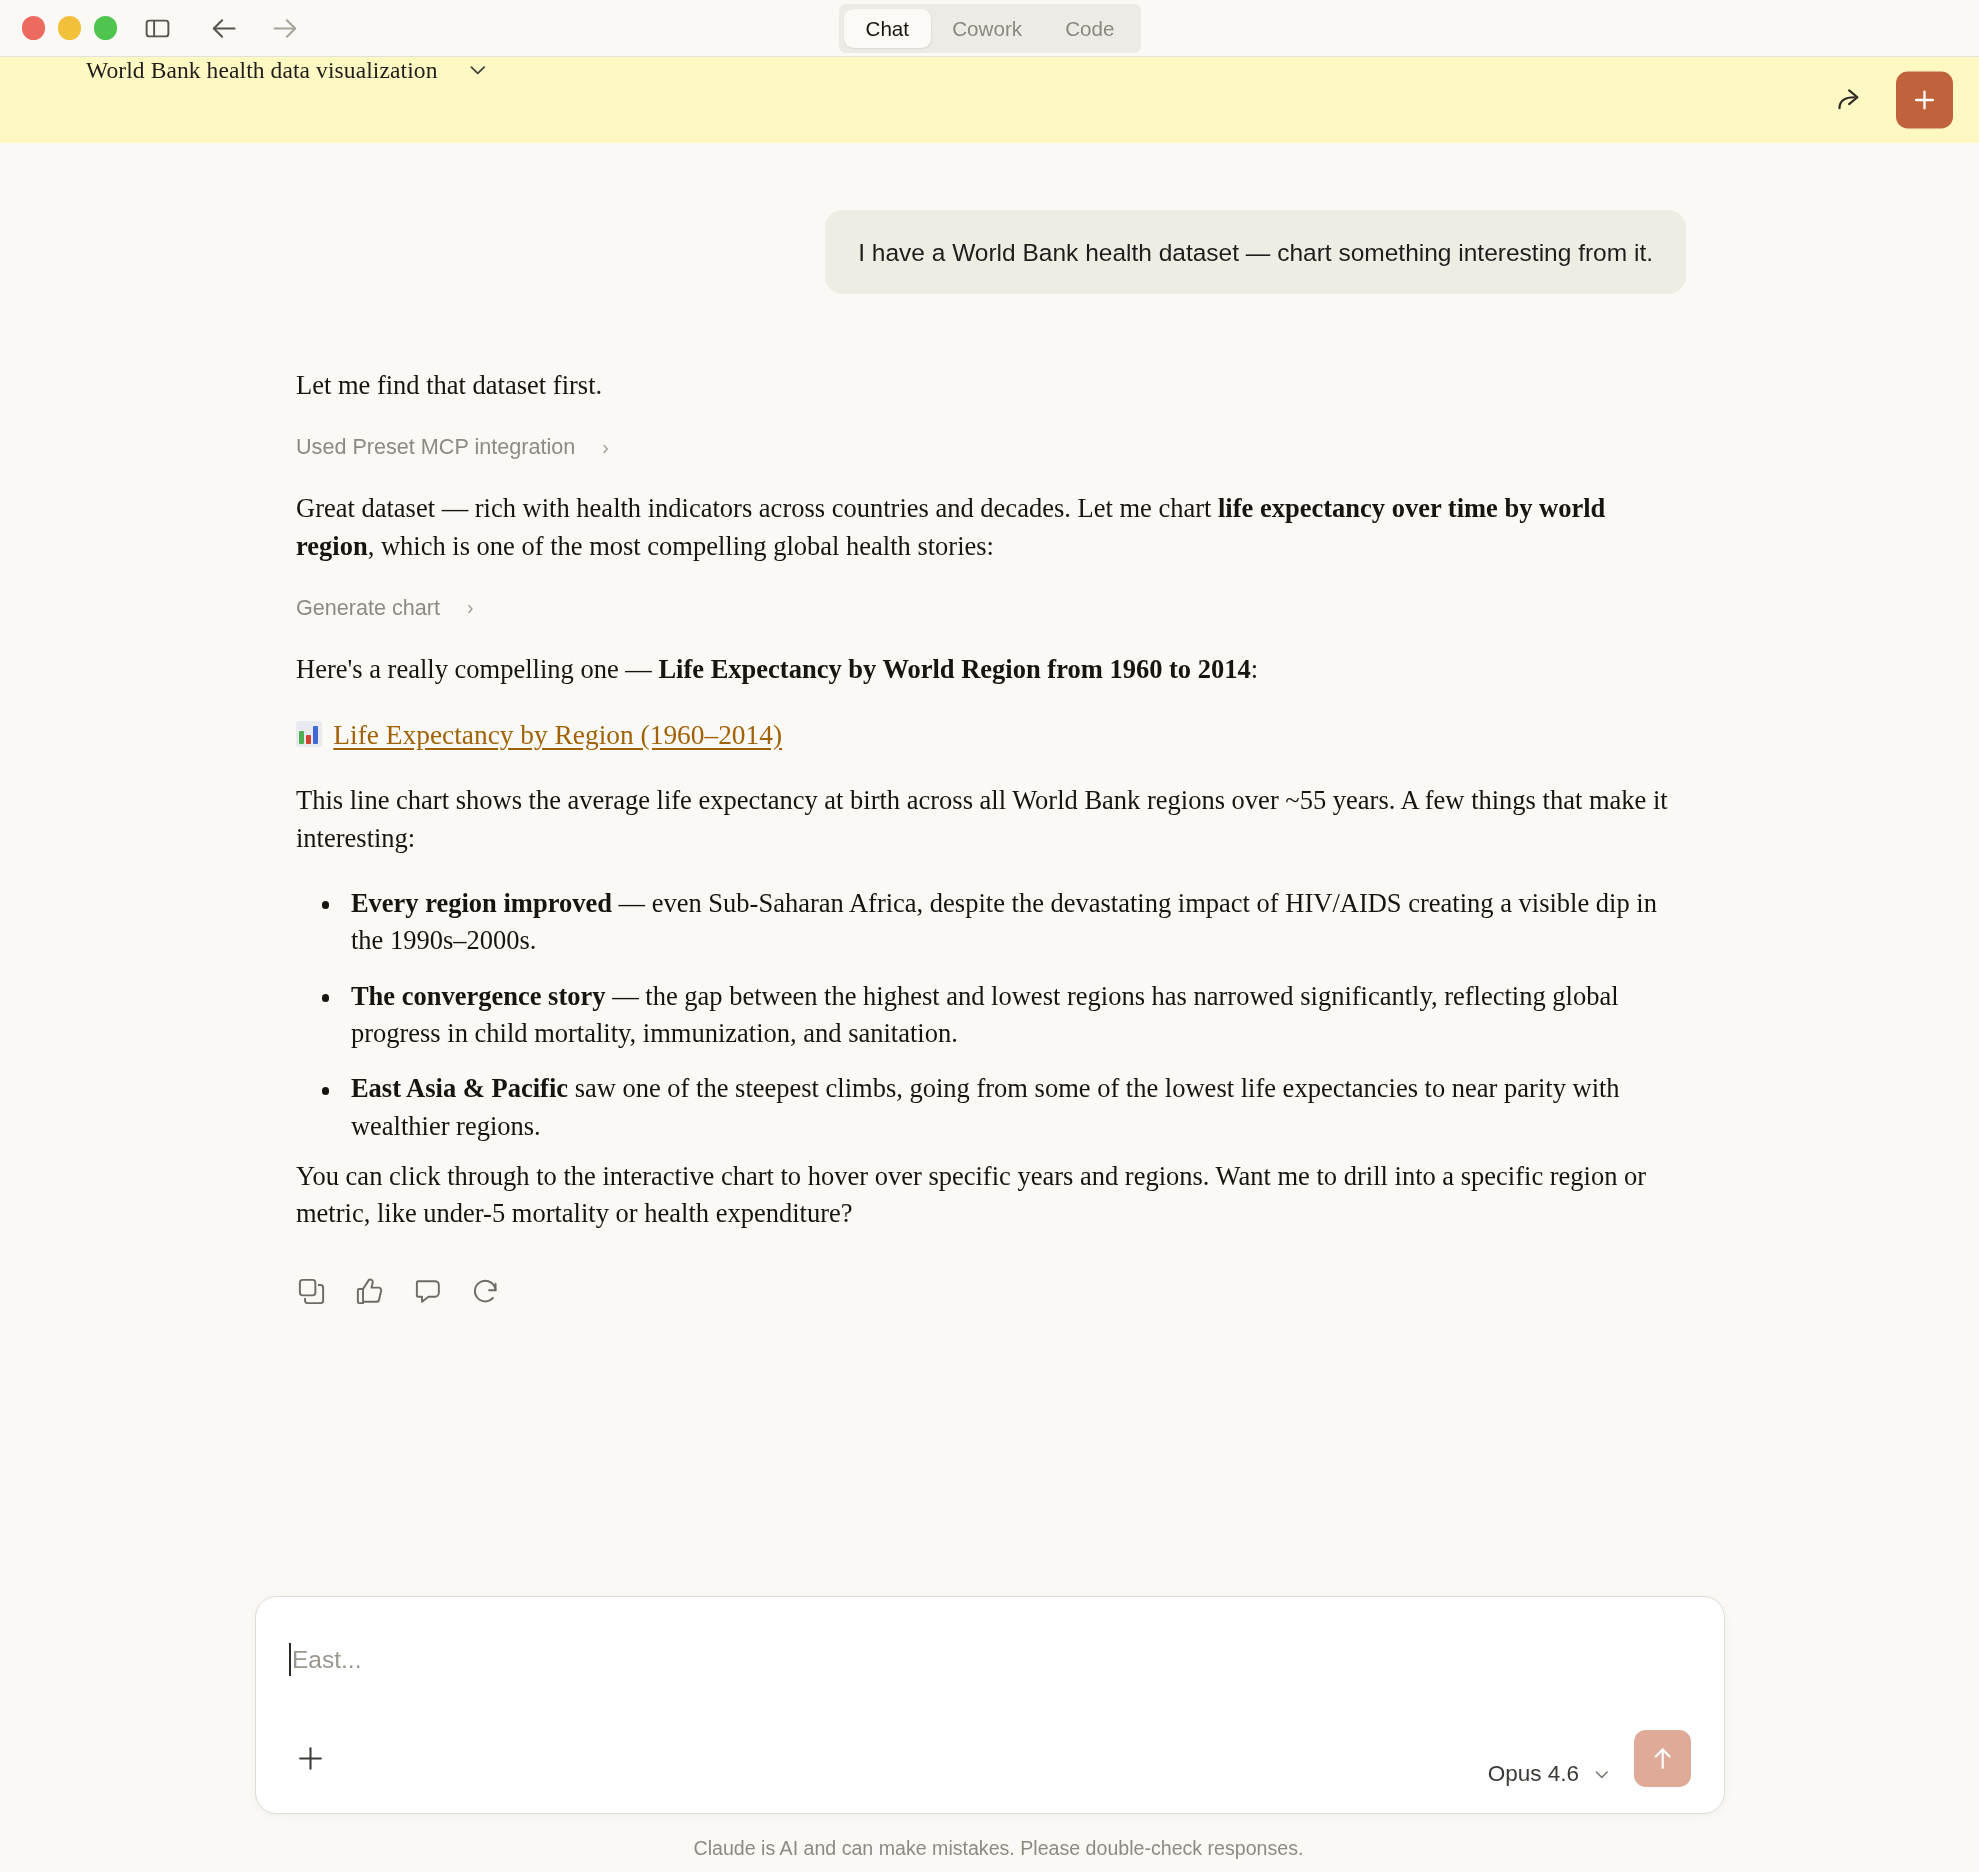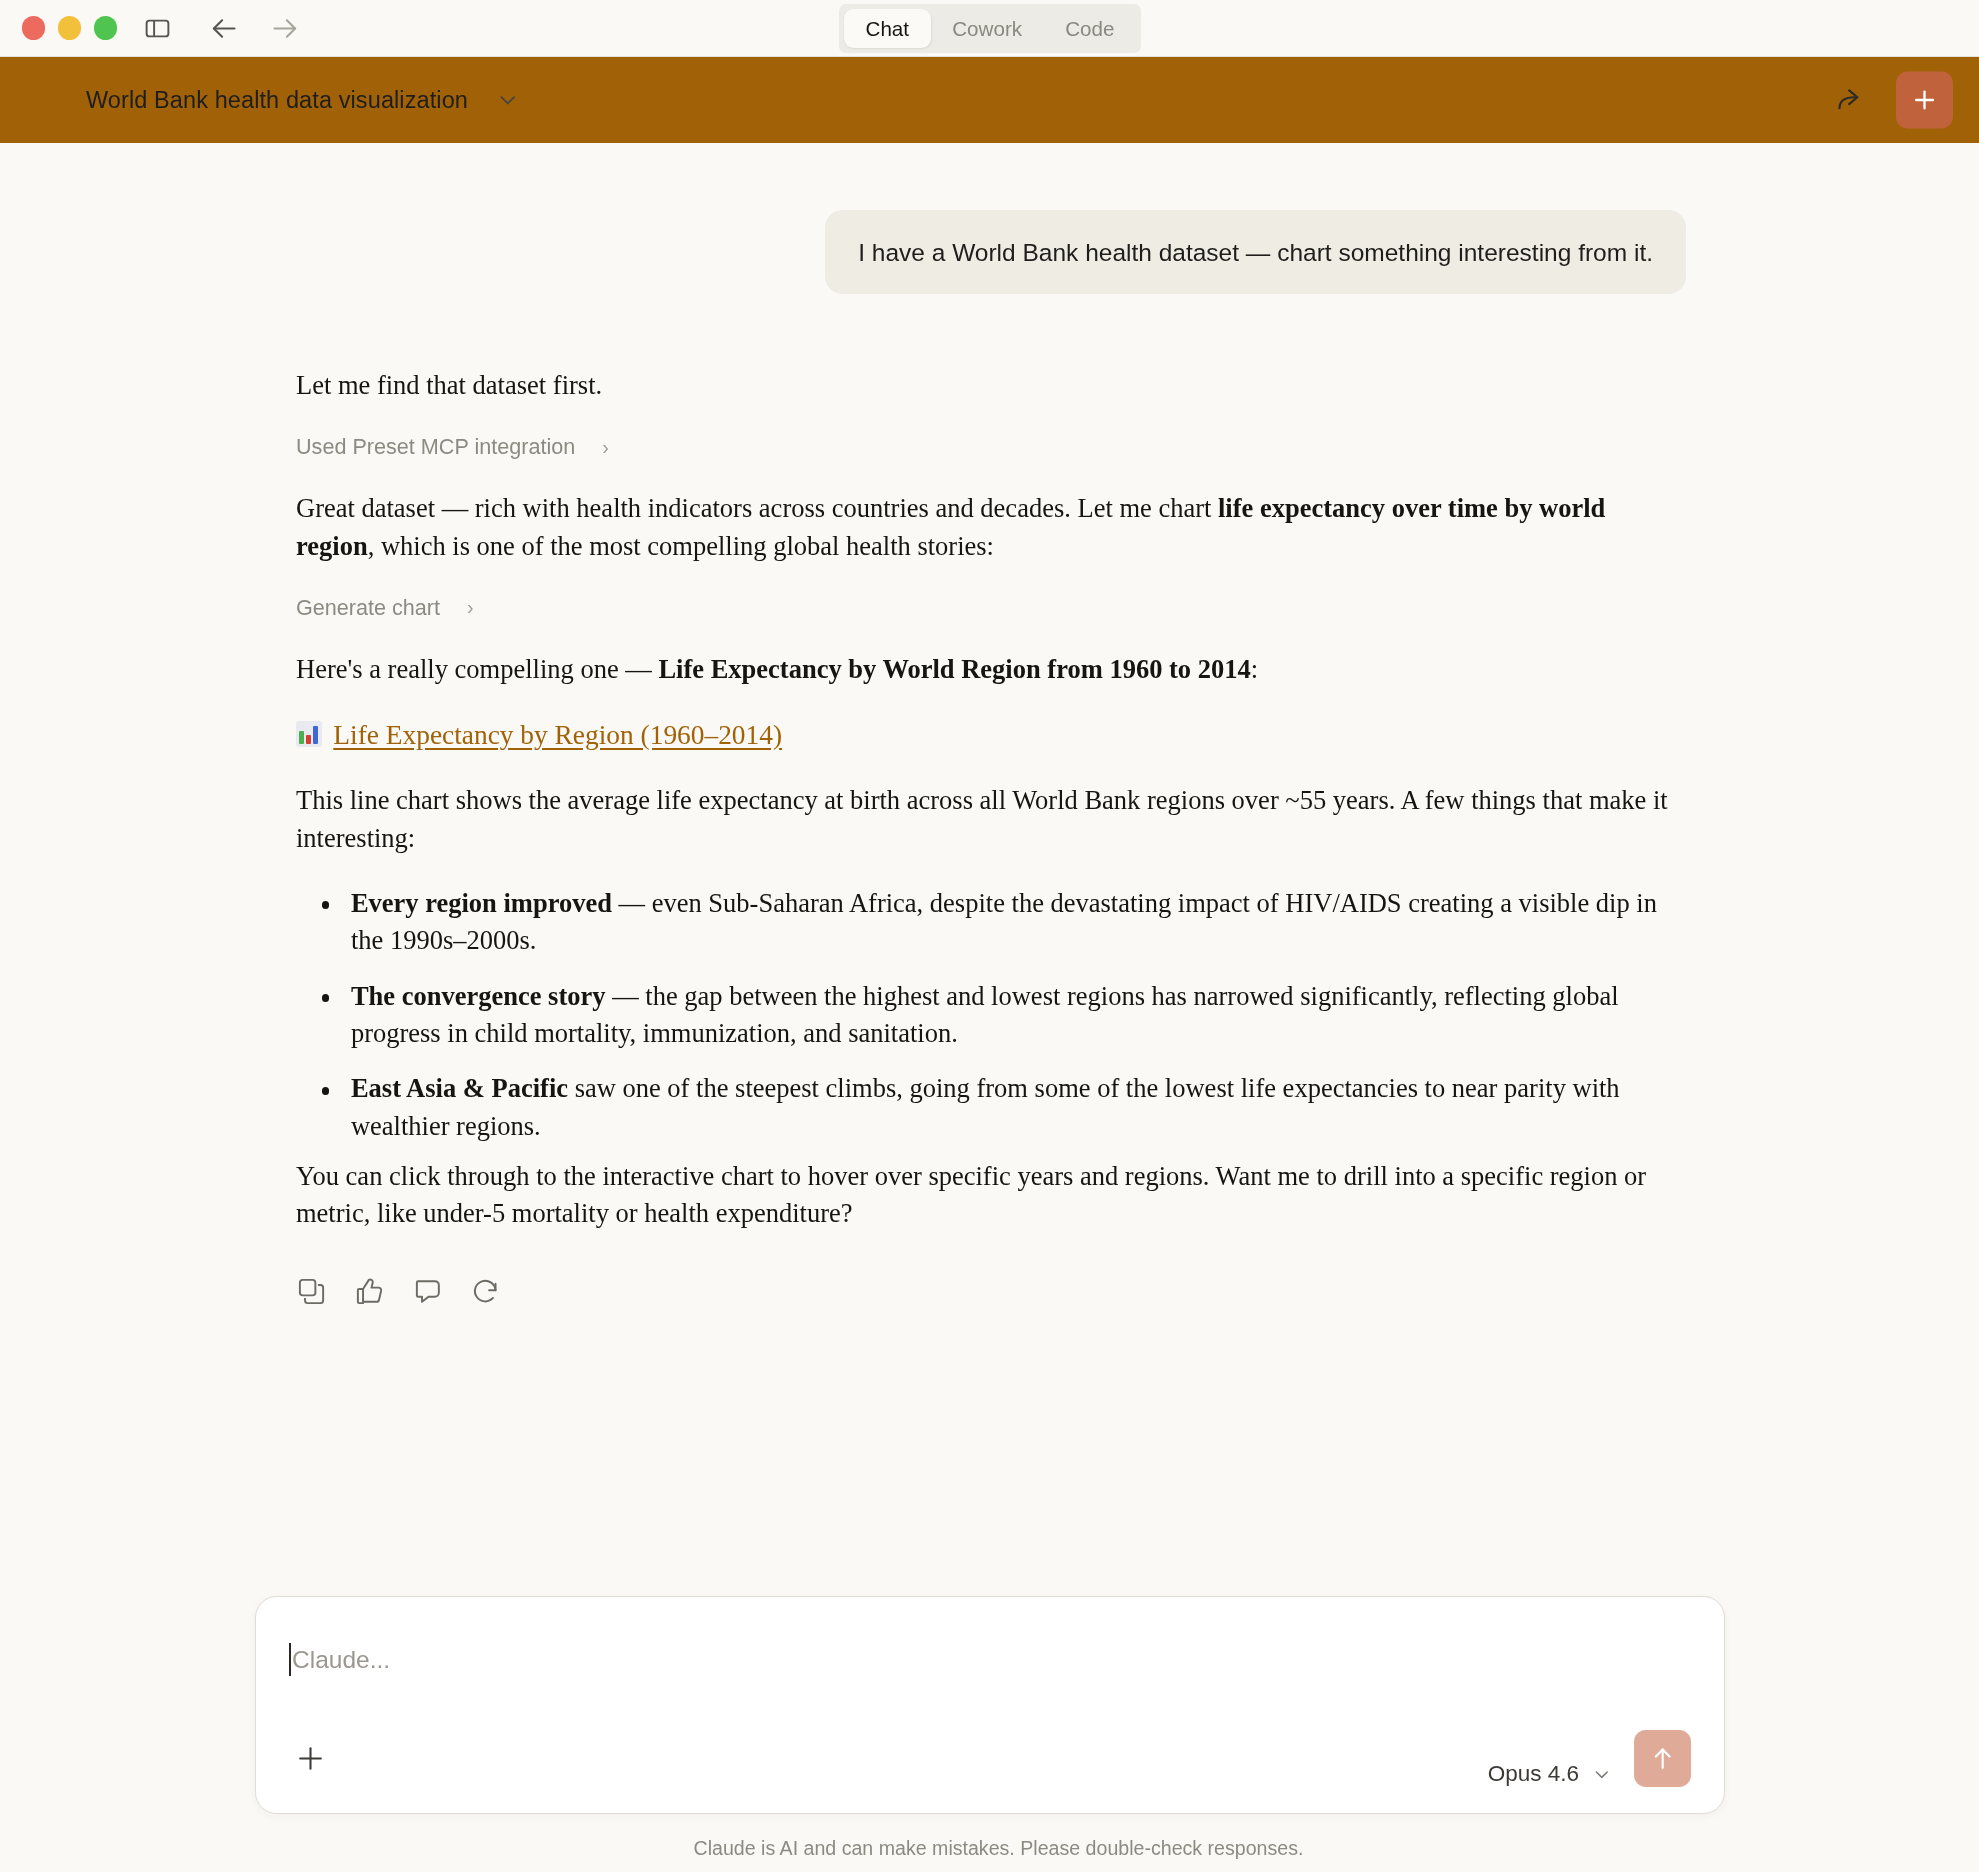--- a/index.html
+++ b/index.html
@@ -69,23 +69,23 @@
     background: #fbfaf7;
     color: #16150f;
     box-shadow: 0 1px 2px rgba(0,0,0,.07);
   }
 
   
   .conv-header {
     position: relative;
     height: 86px;
     display: flex;
-    align-items: center;
     padding: 0 27.4px 0 86px;
-    background: #a16207;
+    background: #fef9c3;
+    font-family: Liberation Serif, serif;
   }
   .conv-title {
     font-size: 23.5px;
     color: #1f1e1c;
     letter-spacing: 0.1px;
   }
   .conv-chev { margin-left: 27.4px; color: #45433e; display: flex; }
   .header-right {
     position: absolute;
     right: 27.4px;
@@ -422,21 +422,21 @@
         </span>
       </div>
 
     </div>
   </div>
 
   <div class="composer-wrap">
     <div class="composer">
       <div class="composer-input">
         <span class="caret"></span>
-        <span class="placeholder">Claude...</span>
+        <span class="placeholder">East...</span>
       </div>
       <div class="composer-bottom">
         <span class="plus-btn">
           <svg width="31" height="31" viewBox="0 0 24 24" fill="none" stroke="currentColor" stroke-width="1.6" stroke-linecap="round">
             <line x1="12" y1="4" x2="12" y2="20"></line>
             <line x1="4" y1="12" x2="20" y2="12"></line>
           </svg>
         </span>
         <div class="composer-right">
           <div class="model-select">

